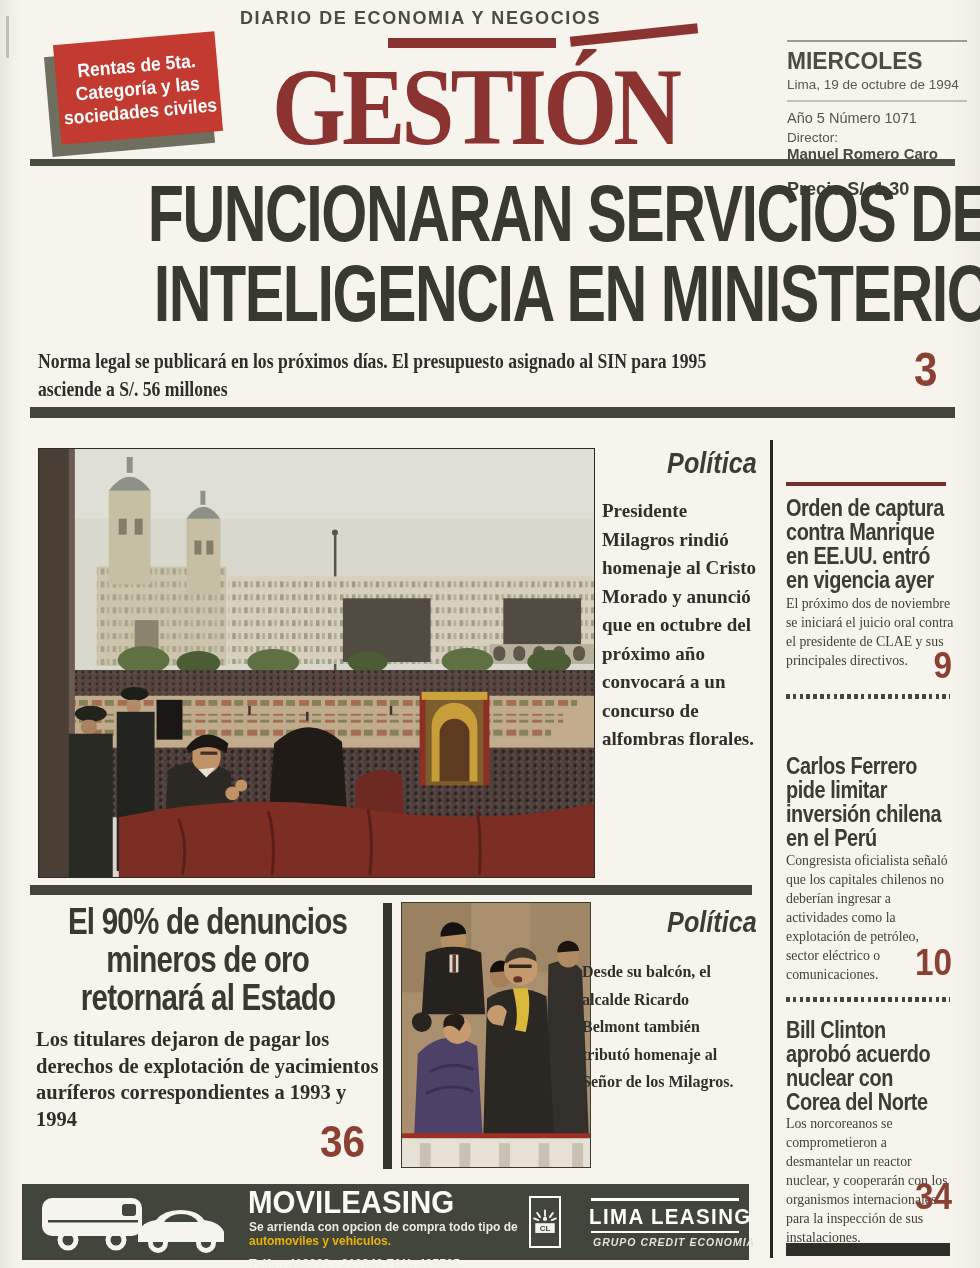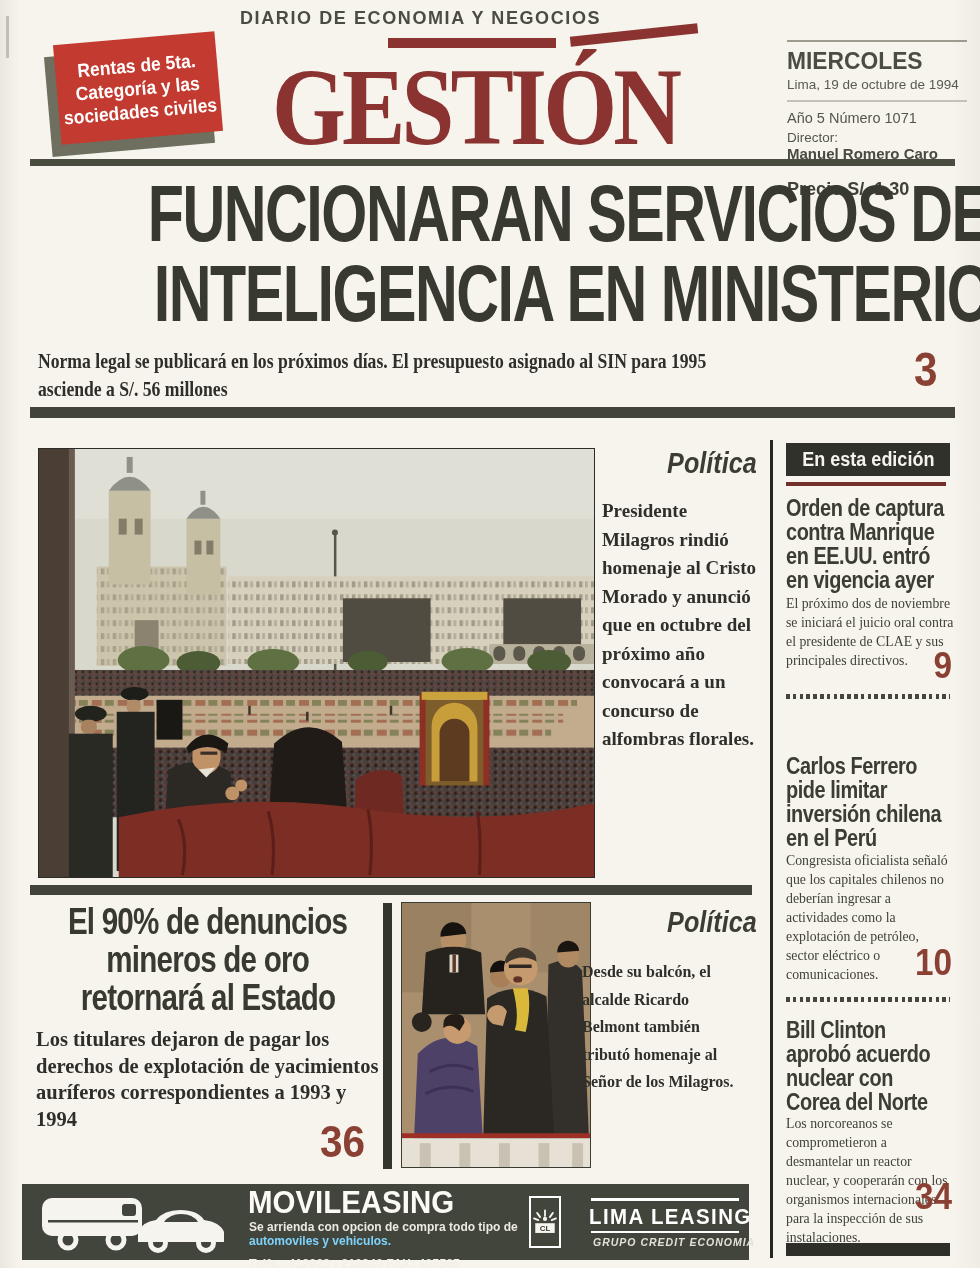--- a/index.html
+++ b/index.html
@@ -88,21 +88,21 @@
   .s2-page { left:320px; top:1116px; font-size:45px; font-weight:bold; color:#8a4033;
              transform:scaleX(.9); transform-origin:left; }
   .photo2-bar { left:383px; top:903px; width:9px; height:266px; background:#33342c; }
 
   
   .ad { left:22px; top:1184px; width:727px; height:76px; background:#42453c; }
   .ad-vehicles { position:absolute; left:16px; top:6px; width:200px; height:64px; }
   .ad-brand { position:absolute; left:226px; top:0px; color:#fbfaf5; font-weight:bold; font-size:32px;
               transform:scaleX(.92); transform-origin:left top; white-space:nowrap; }
   .ad-l1 { position:absolute; left:227px; top:36px; color:#eceae2; font-weight:bold; font-size:12px; white-space:nowrap; }
-  .ad-l2 { position:absolute; left:227px; top:50px; color:#7dd3fc; font-weight:bold; font-size:12px; white-space:nowrap; }
+  .ad-l2 { position:absolute; left:227px; top:50px; color:#eab308; font-weight:bold; font-size:12px; white-space:nowrap; }
   .ad-l3 { position:absolute; left:227px; top:73px; color:#f2f0e8; font-weight:bold; font-size:12.5px; white-space:nowrap; }
   .partner { position:absolute; left:503px; top:6px; width:218px; height:64px; }
   .cl-logo { position:absolute; left:4px; top:6px; width:32px; height:52px; border:2px solid #fff; }
   .partner-rule-a { position:absolute; left:66px; top:8px; width:148px; height:2.5px; background:#fff; }
   .partner-name { position:absolute; left:64px; top:14px; color:#fff; font-weight:bold; font-size:22px;
                   letter-spacing:1.5px; transform:scaleX(.93); transform-origin:left top; white-space:nowrap; }
   .partner-rule-b { position:absolute; left:66px; top:41px; width:148px; height:2px; background:#fff; }
   .partner-sub { position:absolute; left:68px; top:46px; color:#e4e2d8; font-style:italic; font-weight:bold;
                  font-size:10.5px; letter-spacing:1px; white-space:nowrap; }
 </style>
@@ -260,23 +260,20 @@
       <path d="M80,370 q130,-28 262,-6 q118,14 215,-8 v74 h-477 z" fill="#7c2d24"></path>
       <path d="M140,372 q10,24 4,56 M230,364 q8,26 4,64 M330,362 q6,28 2,66 M440,364 q4,26 2,64" stroke="#5a1f18" stroke-width="3" fill="none"></path>
     </svg>
   </div>
 
   <div class="abs politica politica-1">Política</div>
   <div class="abs caption caption-1">Presidente Milagros rindió homenaje al Cristo Morado y anunció que en octubre del próximo año convocará a un concurso de alfombras florales.</div>
 
   <div class="abs v-divider"></div>
 
-  <div class="abs side edition-box" style="width:164px;">
-    <span class="edition-title">En esta edición</span>
-  </div>
   <div class="abs side edition-underline"></div>
 
   <div class="abs side side-hl" style="top:496px;">Orden de captura contra Manrique en EE.UU. entró en vigencia ayer</div>
   <div class="abs side side-body" style="top:594px;">El próximo dos de noviembre se iniciará el juicio oral contra el presidente de CLAE y sus principales directivos.</div>
   <div class="abs side side-page" style="top:645px;">9</div>
   <div class="abs side dots" style="top:694px;"></div>
 
   <div class="abs side side-hl" style="top:754px;">Carlos Ferrero pide limitar inversión chilena en el Perú</div>
   <div class="abs side side-body" style="top:851px;">Congresista oficialista señaló que los capitales chilenos no deberían ingresar a actividades como la explotación de petróleo, sector eléctrico o comunicaciones.</div>
   <div class="abs side side-page" style="top:942px;">10</div>

